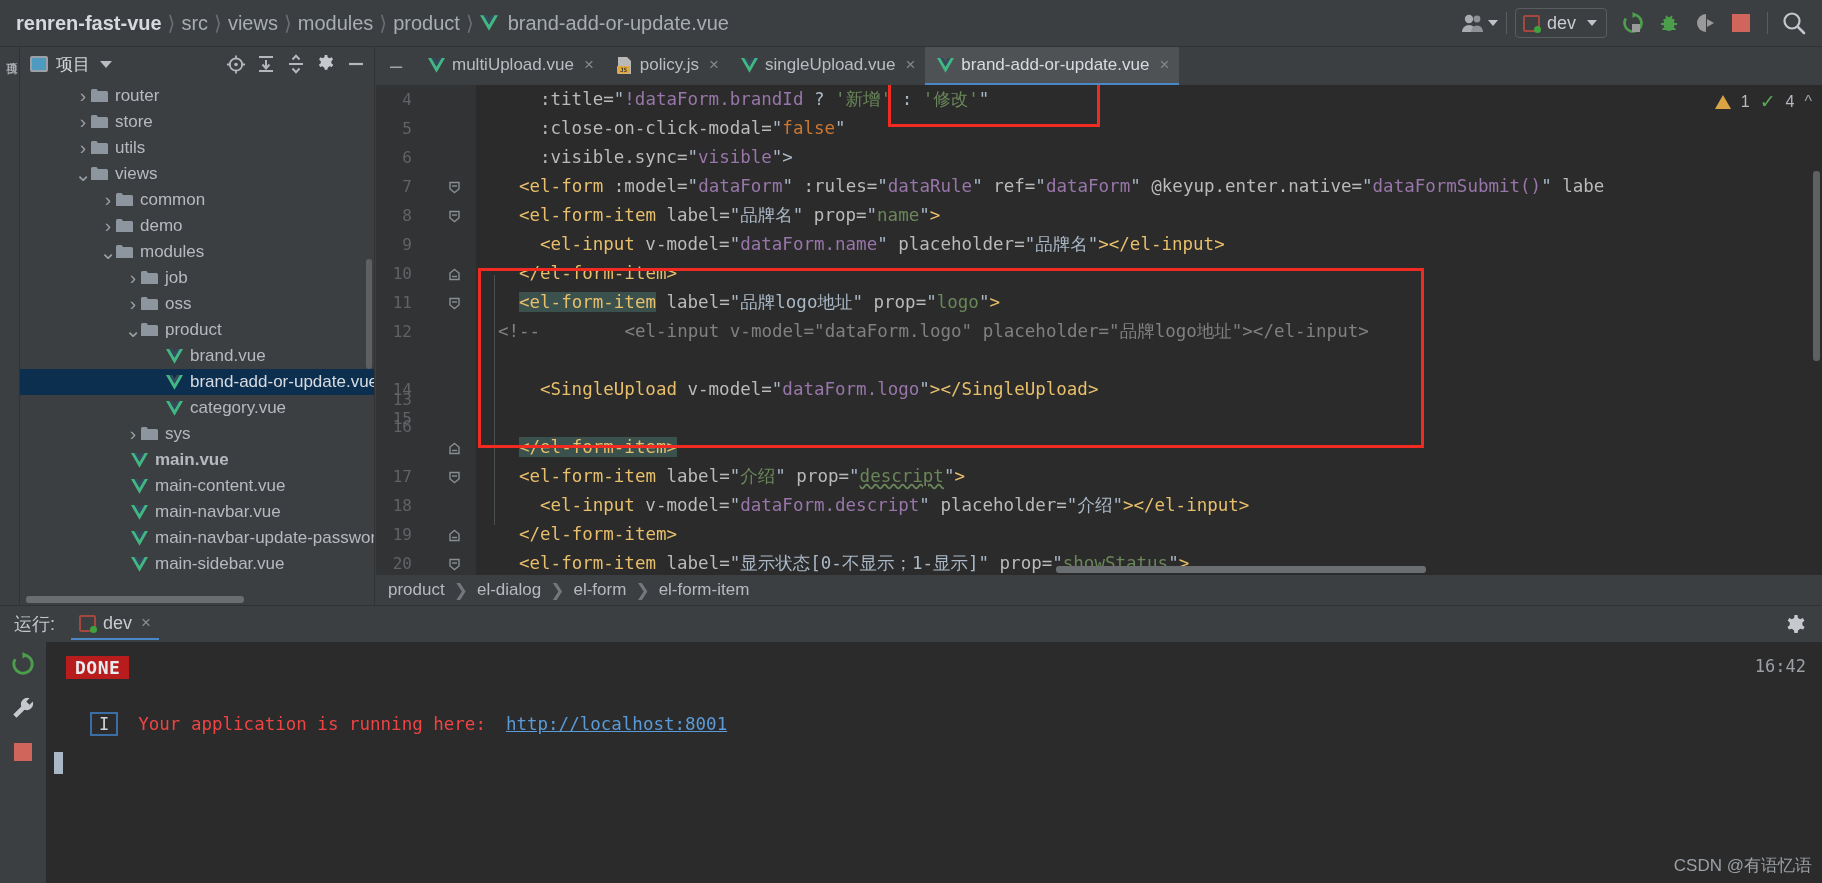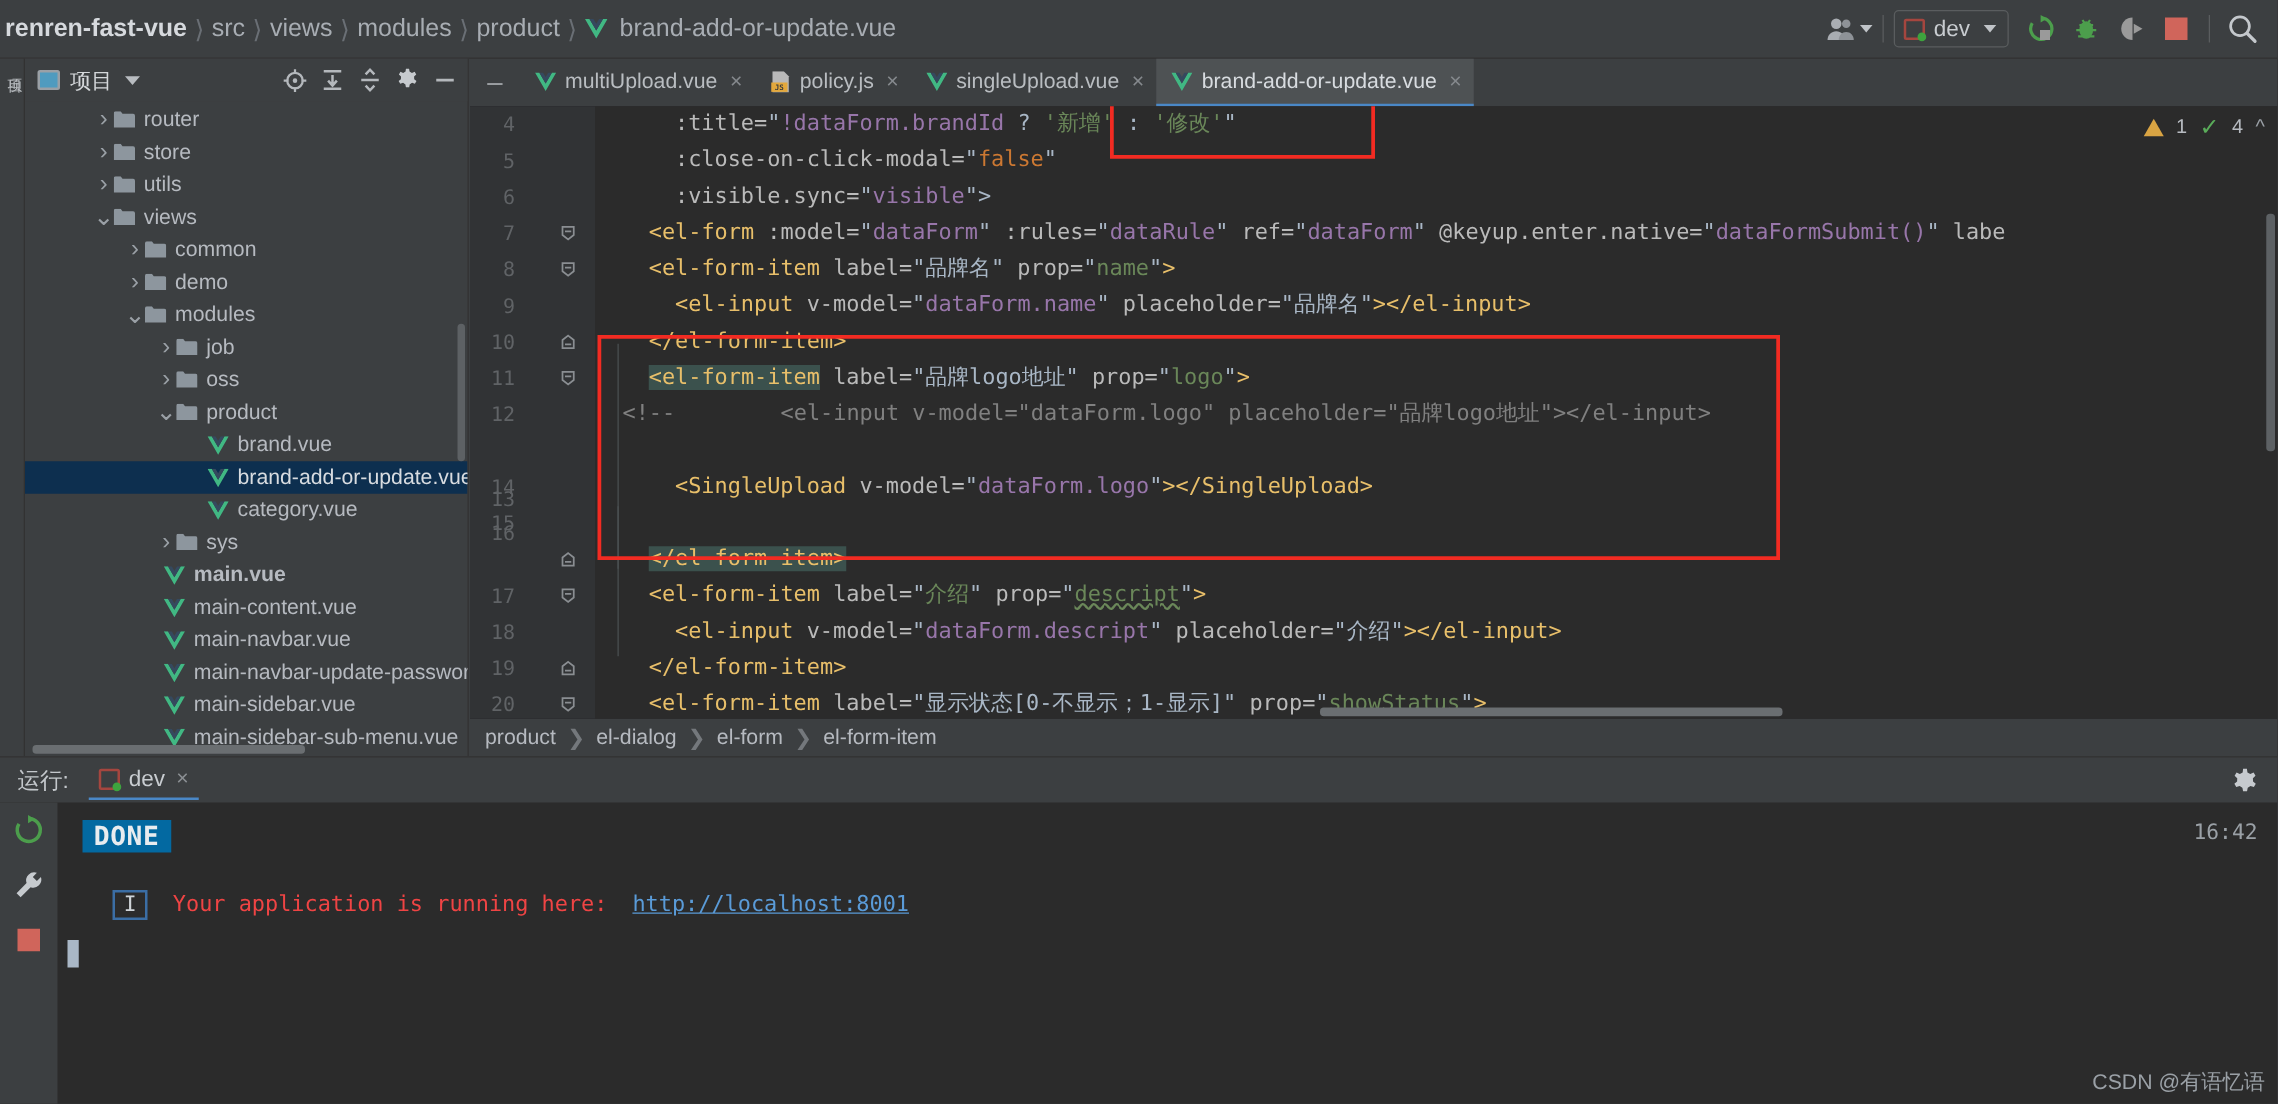--- a/index.html
+++ b/index.html
@@ -13,21 +13,21 @@
 
   
   .topbar {
     position: absolute; left: 0; top: 0; width: 1822px; height: 47px;
     background: #3c3f41;
     display: flex; align-items: center;
     border-bottom: 1px solid #323232;
   }
   .breadcrumb-top { display: flex; align-items: center; padding-left: 0px; font-size: 20px; }
   .bc-item { color: #a8adb3; padding: 0 4px; white-space: nowrap; }
-  .bc-item.first { color: #d6d9dd; font-weight: bold; }
+  .bc-item.first { color: #d6d9dd; font-weight: bold; margin-left: 12px; }
   .bc-sep { color: #6a6f75; font-size: 20px; padding: 0 2px; }
   .vue-ico { display:inline-block; width: 18px; height: 16px; position: relative; margin: 0 6px 0 4px; vertical-align: middle;}
   .vue-ico svg { display:block; }
 
   .topbar-right { margin-left: auto; display: flex; align-items: center; gap: 0px; padding-right: 10px; }
   .tb-btn { width: 36px; height: 32px; display:flex; align-items:center; justify-content:center; cursor: pointer; }
   .tb-sep { width: 1px; height: 22px; background: #5a5d5f; margin: 0 8px; }
   .runconfig {
     display:flex; align-items:center; gap: 7px;
     border: 1px solid #5a5d5f; border-radius: 4px;
@@ -142,21 +142,21 @@
   }
   .run-tab .rt-label { color:#c8ccd0; font-size:18px; }
   .run-tab .rt-x { color:#8a8e92; font-size:17px; margin-left:2px; }
   .gear-right { position:absolute; right:14px; top:8px; cursor:pointer; }
 
   .runbody { position:absolute; left:0; top:36px; width:1822px; height:242px; background:#2b2b2b; }
   .runside { position:absolute; left:0; top:0; width:46px; height:242px; background:#3c3f41; }
   .rs-btn { width:46px; height:44px; display:flex; align-items:center; justify-content:center; cursor:pointer; }
   .console { position:absolute; left:46px; top:0; right:0; bottom:0; font-family:"DejaVu Sans Mono", monospace; font-size:17.5px; }
   .cons-row { position:absolute; display:flex; align-items:center; }
-  .badge-done { background:#0369a1; color:#e8ecef; padding:1px 9px; font-weight:bold; font-size:21px; letter-spacing:0.5px;}
+  .badge-done { background:#b91c1c; color:#e8ecef; padding:1px 9px; font-weight:bold; font-size:18px; letter-spacing:0.5px;}
   .green-txt { color:#6a9f3f; }
   .badge-i { border:2px solid #3b6ea5; color:#cfd4d8; padding:0px 7px; font-size:17px; background:#2b2b2b;}
   .white-txt { color:#ef4444; }
   .link { color:#5a9bd8; text-decoration: underline; }
   .ts { position:absolute; right:16px; color:#9aa0a6; font-size:17px; }
   .caret-blink { position:absolute; width:9px; height:22px; background:#a9b7c6; }
 
   .watermark { position:absolute; right:10px; bottom:6px; color:#9aa0a6; font-size:17px; font-family:"Liberation Sans", sans-serif; }
 
   .leftrail { position:absolute; left:0; top:605px; width:20px; height:278px; background:#3c3f41; }
@@ -438,28 +438,20 @@
           <span class="lbl">main-navbar-update-password.</span>
         </div>
         <div class="trow" style="padding-left: 95px;">
           <span class="arrow empty" style="font-size: 19px;">›</span>
           <span class="vfile"><svg width="17" height="15" viewBox="0 0 24 21">
               <path d="M0 0h4.8L12 12.4 19.2 0H24L12 20.8z" fill="#41b883"></path>
               <path d="M4.8 0h4.2L12 5.1 15 0h4.2L12 12.4z" fill="#35495e"></path>
             </svg></span>
           <span class="lbl">main-sidebar.vue</span>
         </div>
-        <div class="trow" style="padding-left: 95px;">
-          <span class="arrow empty" style="font-size: 19px;">›</span>
-          <span class="vfile"><svg width="17" height="15" viewBox="0 0 24 21">
-              <path d="M0 0h4.8L12 12.4 19.2 0H24L12 20.8z" fill="#41b883"></path>
-              <path d="M4.8 0h4.2L12 5.1 15 0h4.2L12 12.4z" fill="#35495e"></path>
-            </svg></span>
-          <span class="lbl">main-sidebar-sub-menu.vue</span>
-        </div>
         <div class="vthumb" style="right: 2px; top: 178px; height: 110px;"></div>
         <div class="hthumb" style="left: 6px; bottom: 2px; width: 218px;"></div>
       </div>
   </div>
 
   <div class="editor">
     <div class="tabs" id="tabs-root">
       <div class="tabminus">–</div>
     <div class="tab">
           <span class="vfile" style="margin: 0px;"><svg width="17" height="15" viewBox="0 0 24 21">

